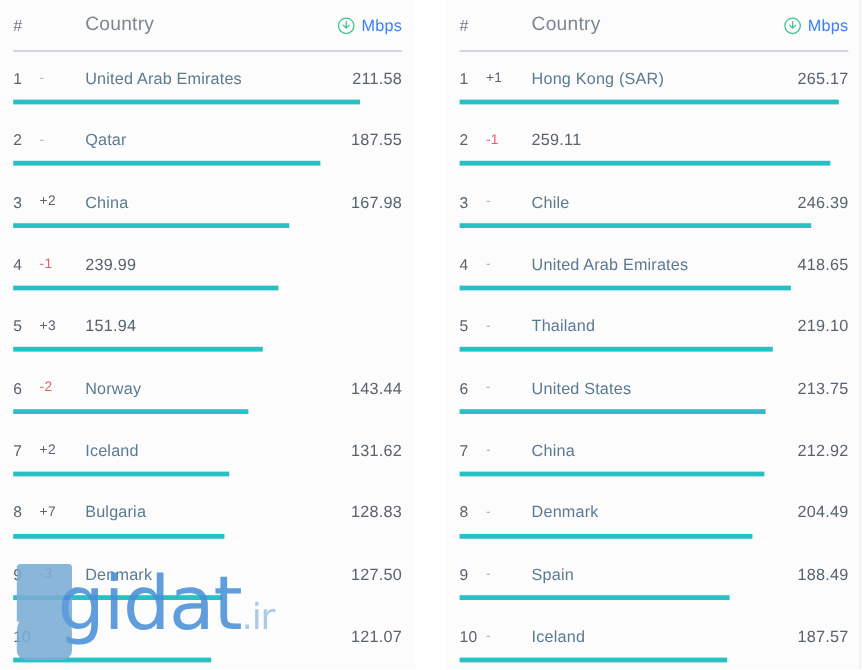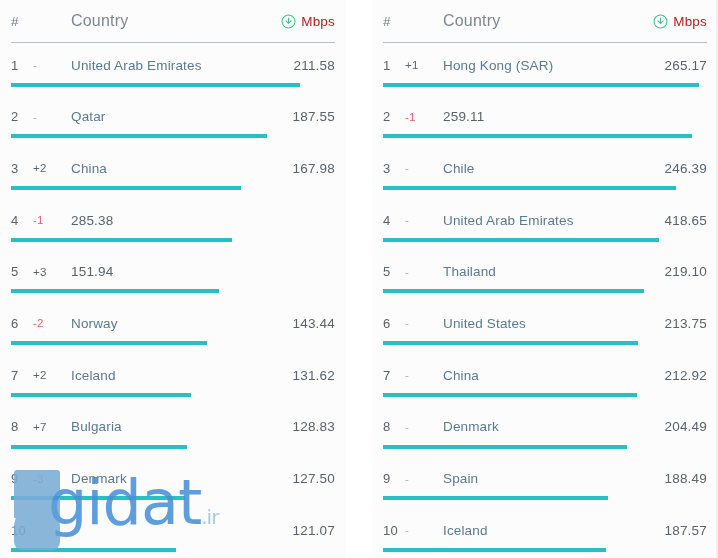--- a/index.html
+++ b/index.html
@@ -60,21 +60,21 @@
     flex: 1;
     font-size: 16px;
     color: #7b8794;
     letter-spacing: .2px;
   }
   .th-speed {
     display: flex;
     align-items: center;
     gap: 5px;
     font-size: 13.5px;
-    color: #b91c1c;
+    color: #3b82f6;
     letter-spacing: .2px;
     white-space: nowrap;
   }
   .dl-icon {
     width: 15px;
     height: 15px;
     display: inline-block;
     line-height: 0;
   }
   .head-rule {
@@ -153,21 +153,21 @@
     position: absolute;
     left: 42px;
     top: 12px;
     font-size: 62px;
     line-height: 62px;
     color: #4a90d9;
     font-family: "DejaVu Sans", sans-serif;
     letter-spacing: -1px;
   }
   .wm-tld {
-    font-size: 20px;
+    font-size: 30px;
     color: #9fc4e4;
   }
   .wm-blob {
     position: absolute;
     left: 8px;
     top: 10px;
     width: 46px;
     height: 48px;
     background: #7badd6;
     border-radius: 3px 3px 0 0;
@@ -253,21 +253,21 @@
             <div class="cell-speed">167.98</div>
           </div>
           <div class="bar-track">
             <div class="bar-fill" style="width: 70.88%;"></div>
           </div>
         </div>
         <div class="row">
           <div class="row-line">
             <div class="cell-rank">4</div>
             <div class="cell-change chg-down">-1</div>
-            <div class="cell-speed">285.38</div>
+            <div class="cell-speed">239.99</div>
           </div>
           <div class="bar-track">
             <div class="bar-fill" style="width: 68.21%;"></div>
           </div>
         </div>
         <div class="row">
           <div class="row-line">
             <div class="cell-rank">5</div>
             <div class="cell-change chg-up">+3</div>
             <div class="cell-speed">151.94</div>

